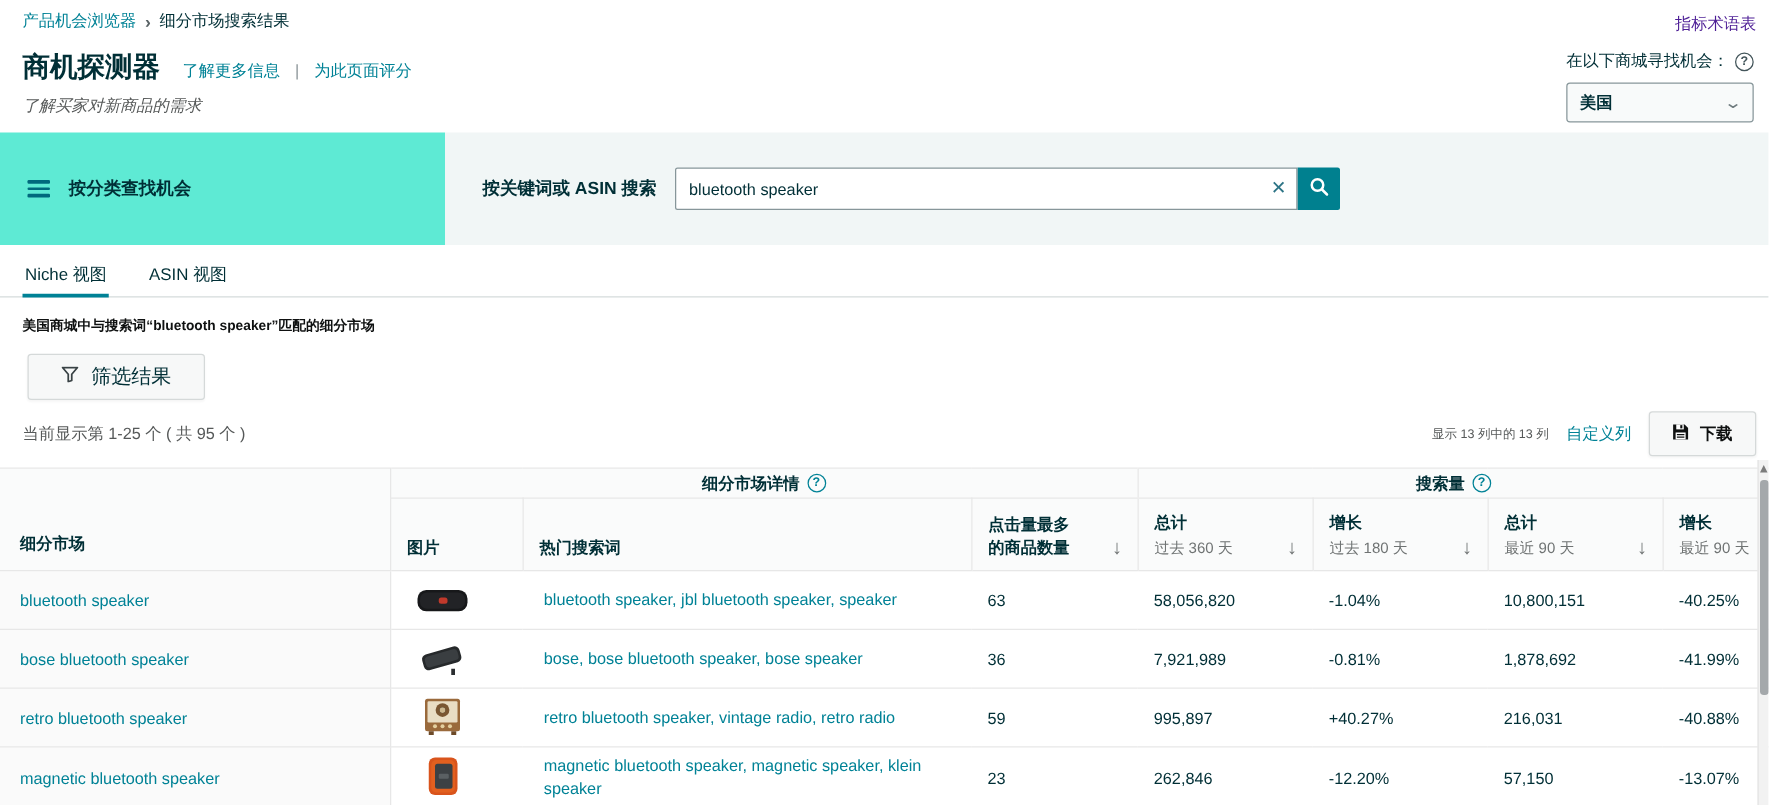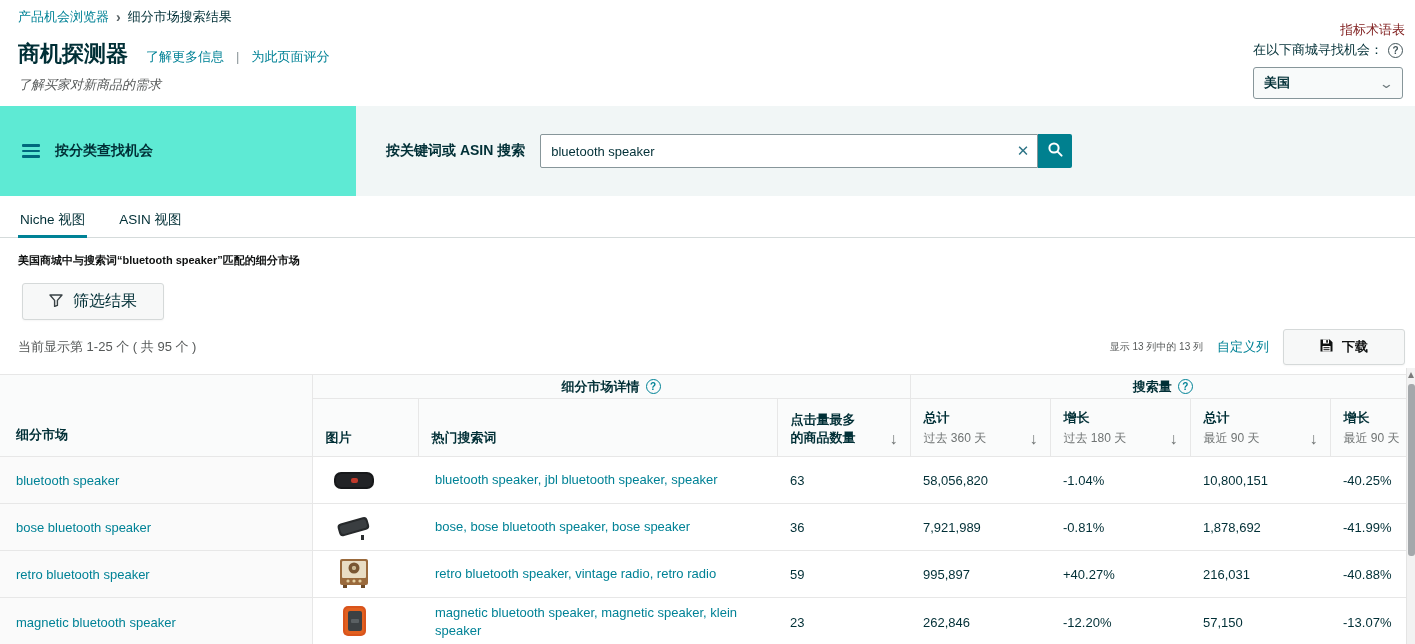--- a/index.html
+++ b/index.html
@@ -6,21 +6,21 @@
   html,body { background:#fff; }
   body { font-family:"Liberation Sans","DejaVu Sans",sans-serif; color:#002f36; }
   .page { position:relative; width:1415px; height:644px; overflow:hidden; background:#fff; }
 
   
   .tophdr { position:relative; padding:8px 10px 0 18px; }
   .crumbs { font-size:13px; display:flex; align-items:center; gap:7px; }
   .crumbs a { color:#008296; text-decoration:none; cursor:pointer; }
   .crumb-sep { color:#5a6366; font-size:14px; font-weight:bold; }
   .crumb-cur { color:#002f36; }
-  .glossary { position:absolute; top:21px; right:10px; font-size:13px; color:#7f1d1d; text-decoration:none; }
+  .glossary { position:absolute; top:10px; right:10px; font-size:13px; color:#4c1d95; text-decoration:none; }
   .titlerow { display:flex; align-items:baseline; gap:18px; margin-top:13px; }
   .apptitle { font-size:22px; font-weight:bold; color:#002f36; }
   .titlelinks { display:flex; align-items:baseline; gap:12px; font-size:13px; }
   .titlelinks a { color:#008296; text-decoration:none; }
   .titlelinks .bar { color:#8b9598; }
   .subtitle { font-size:13px; font-style:italic; color:#565959; margin-top:7px; }
   .mkt { position:absolute; top:40px; right:12px; text-align:right; }
   .mkt-label { font-size:13px; color:#002f36; display:inline-flex; align-items:center; gap:5px; }
   .helpq { display:inline-flex; align-items:center; justify-content:center; width:15px; height:15px; border-radius:50%; border:1px solid #43555a; color:#43555a; font-size:10px; font-weight:bold; }
   .helpq.teal { border-color:#008296; color:#008296; }
@@ -47,21 +47,21 @@
   .tab.active { border-bottom-color:#008296; }
 
   
   .rhead { font-size:11px; font-weight:bold; color:#0f1111; margin:15px 0 0 18px; }
   .filter-btn { margin:15px 0 0 22px; display:inline-flex; align-items:center; gap:10px; background:#f7f8f8; border:1px solid #d5d9d9; border-radius:3px; padding:7px 26px; font-size:16px; color:#002f36; cursor:pointer; box-shadow:0 1px 2px rgba(0,0,0,.04); }
   .toolbar { display:flex; justify-content:space-between; align-items:center; margin:9px 10px 0 18px; }
   .showing { font-size:13px; color:#565959; }
   .tool-right { display:flex; align-items:center; gap:14px; }
   .cols-info { font-size:10px; color:#565959; }
   .customize { font-size:13px; color:#008296; text-decoration:none; }
-  .dl-btn { display:inline-flex; align-items:center; gap:9px; background:#f7f8f8; border:1px solid #d5d9d9; border-radius:3px; padding:8px 36px; font-size:13px; font-weight:bold; color:#0f1111; cursor:pointer; box-shadow:0 1px 2px rgba(0,0,0,.04);text-align:center; }
+  .dl-btn { display:inline-flex; align-items:center; gap:9px; background:#f7f8f8; border:1px solid #d5d9d9; border-radius:3px; padding:8px 18px; font-size:13px; font-weight:bold; color:#0f1111; cursor:pointer; box-shadow:0 1px 2px rgba(0,0,0,.04);text-align:center; }
 
   
   .tblwrap { margin-top:9px; position:relative; }
   table { border-collapse:collapse; table-layout:fixed; width:1415px; border-top:1px solid #e7e7e7; }
   thead { background:#fafbfb; }
   thead th { font-weight:bold; font-size:13px; color:#002f36; text-align:left; }
   th.grp { height:24px; text-align:center; border-bottom:1px solid #e7e7e7; border-left:1px solid #e7e7e7; }
   .grp-inner { display:inline-flex; align-items:center; gap:6px; }
   th.colh { height:58px; vertical-align:bottom; border-left:1px solid #e7e7e7; border-bottom:1px solid #e7e7e7; }
   th.niche-h { vertical-align:bottom; padding:0 0 12px 16px; border-bottom:1px solid #e7e7e7; }

